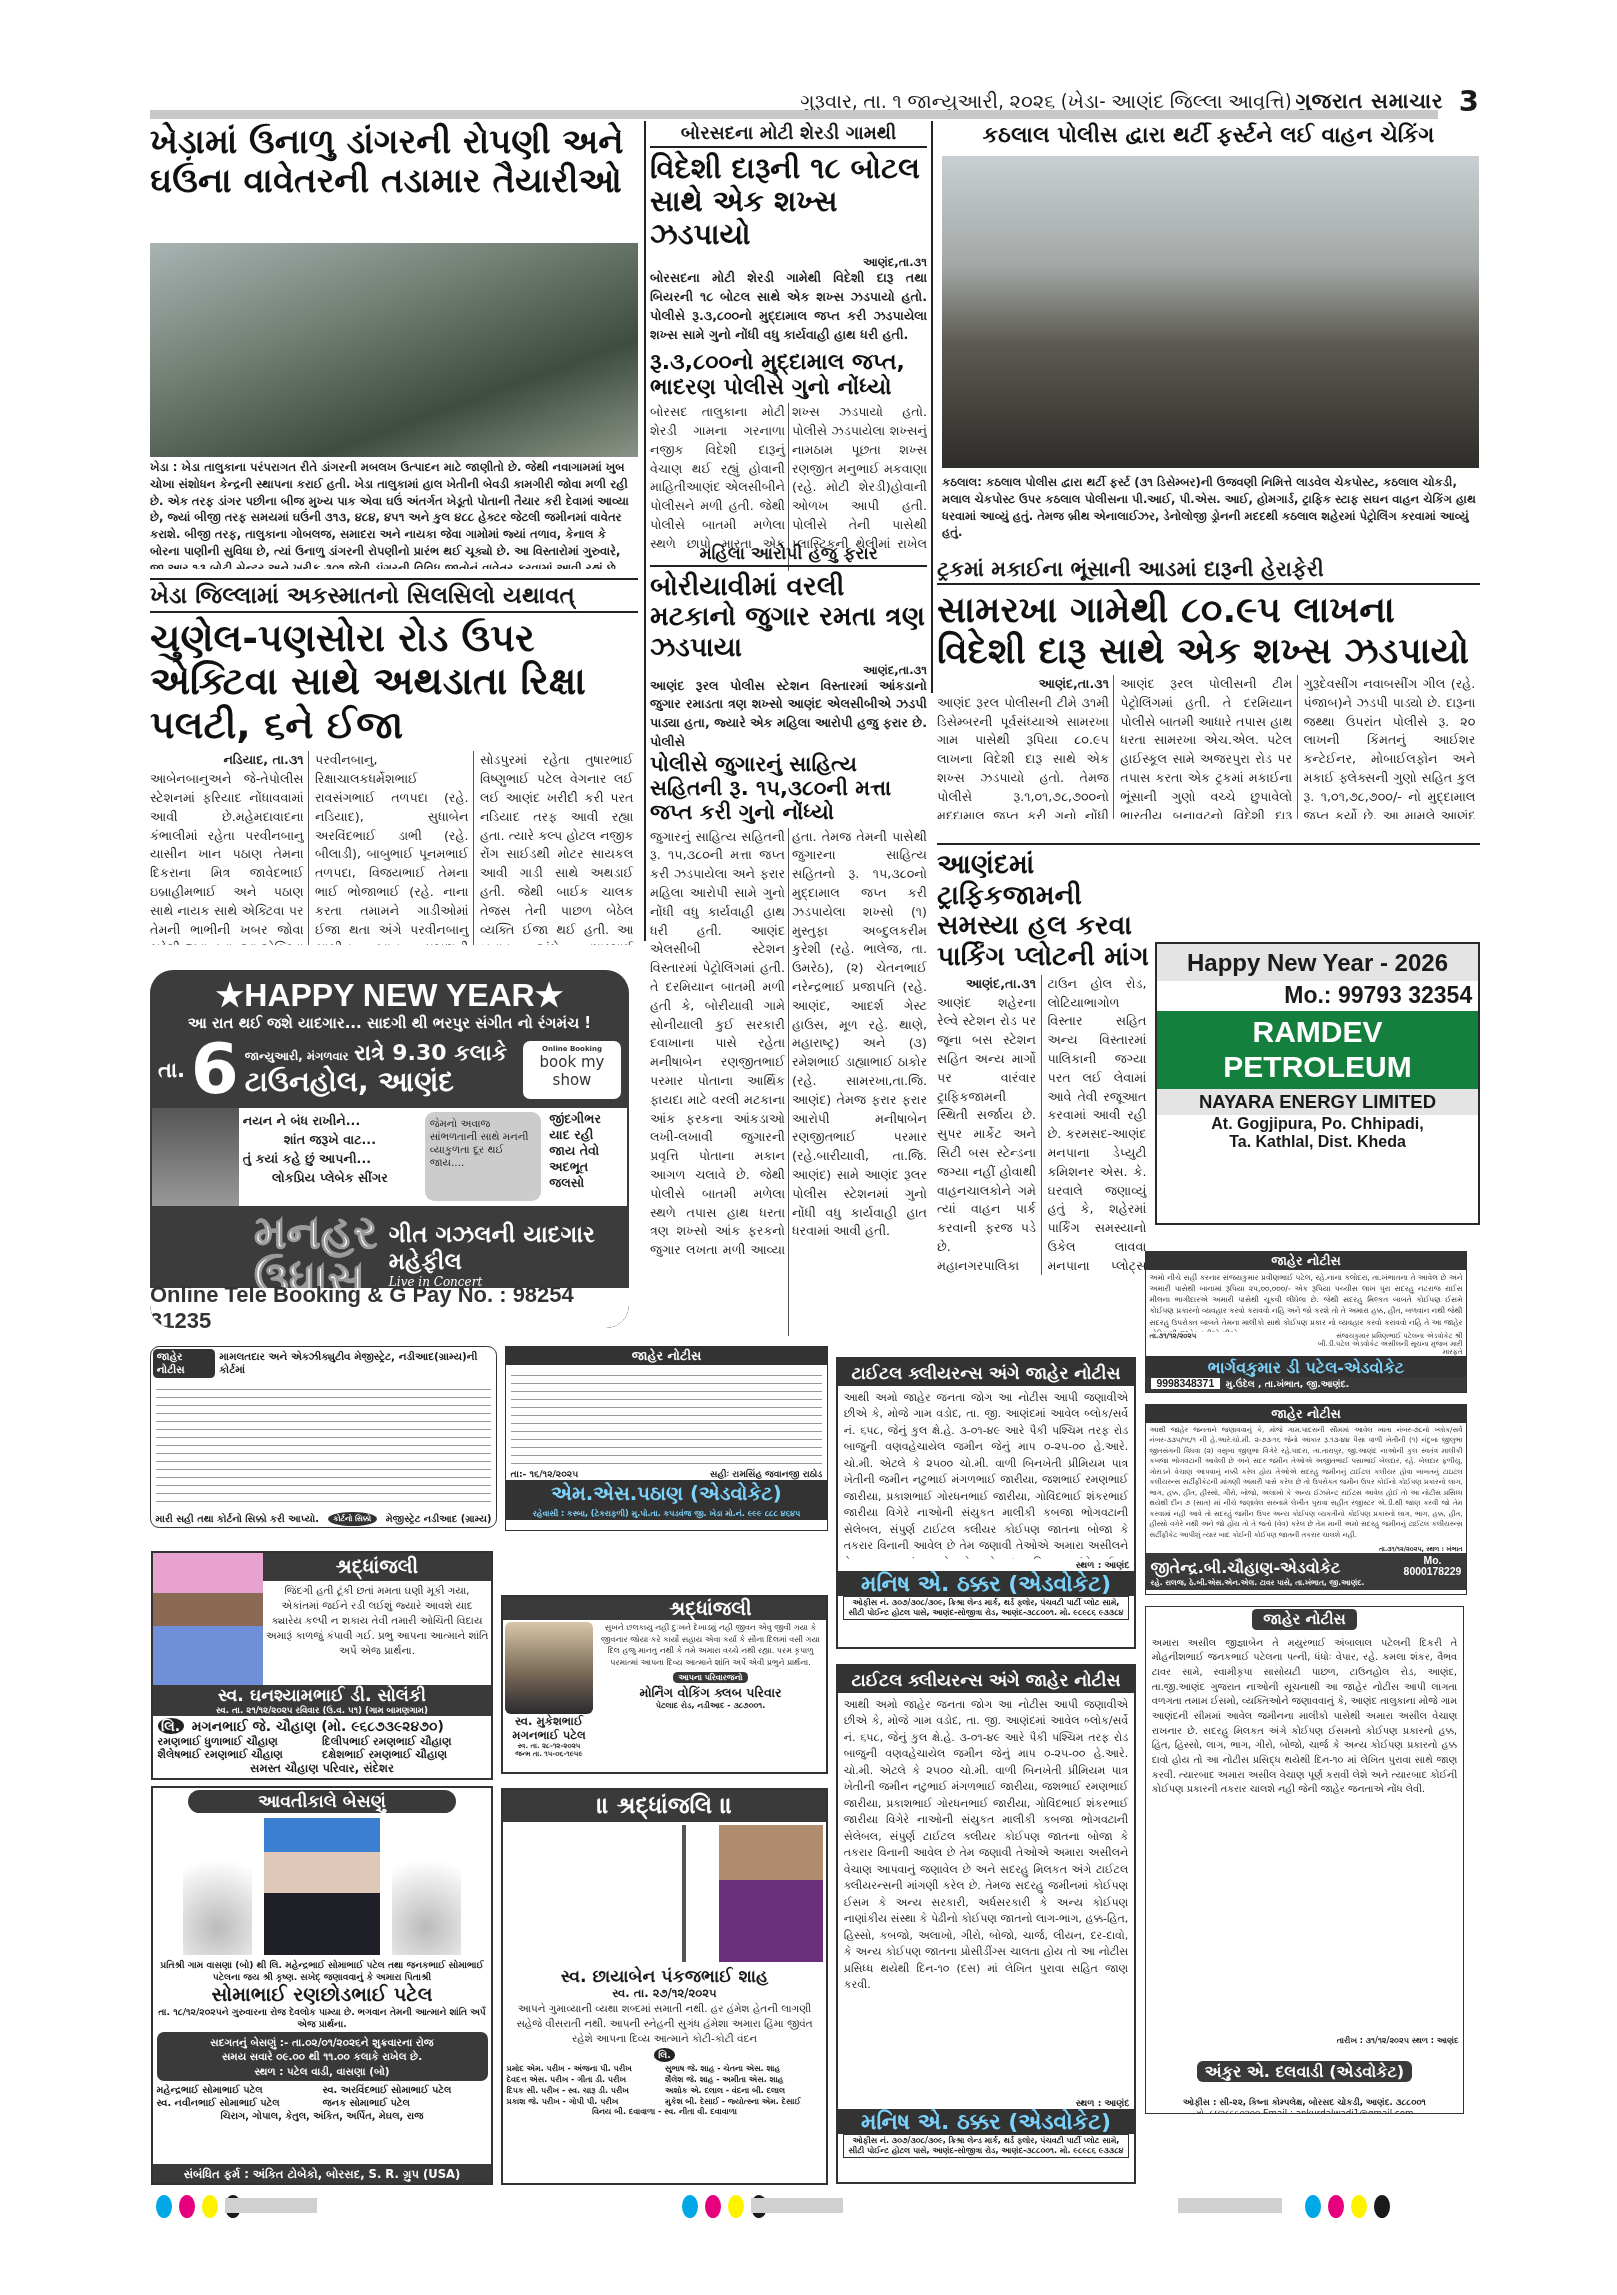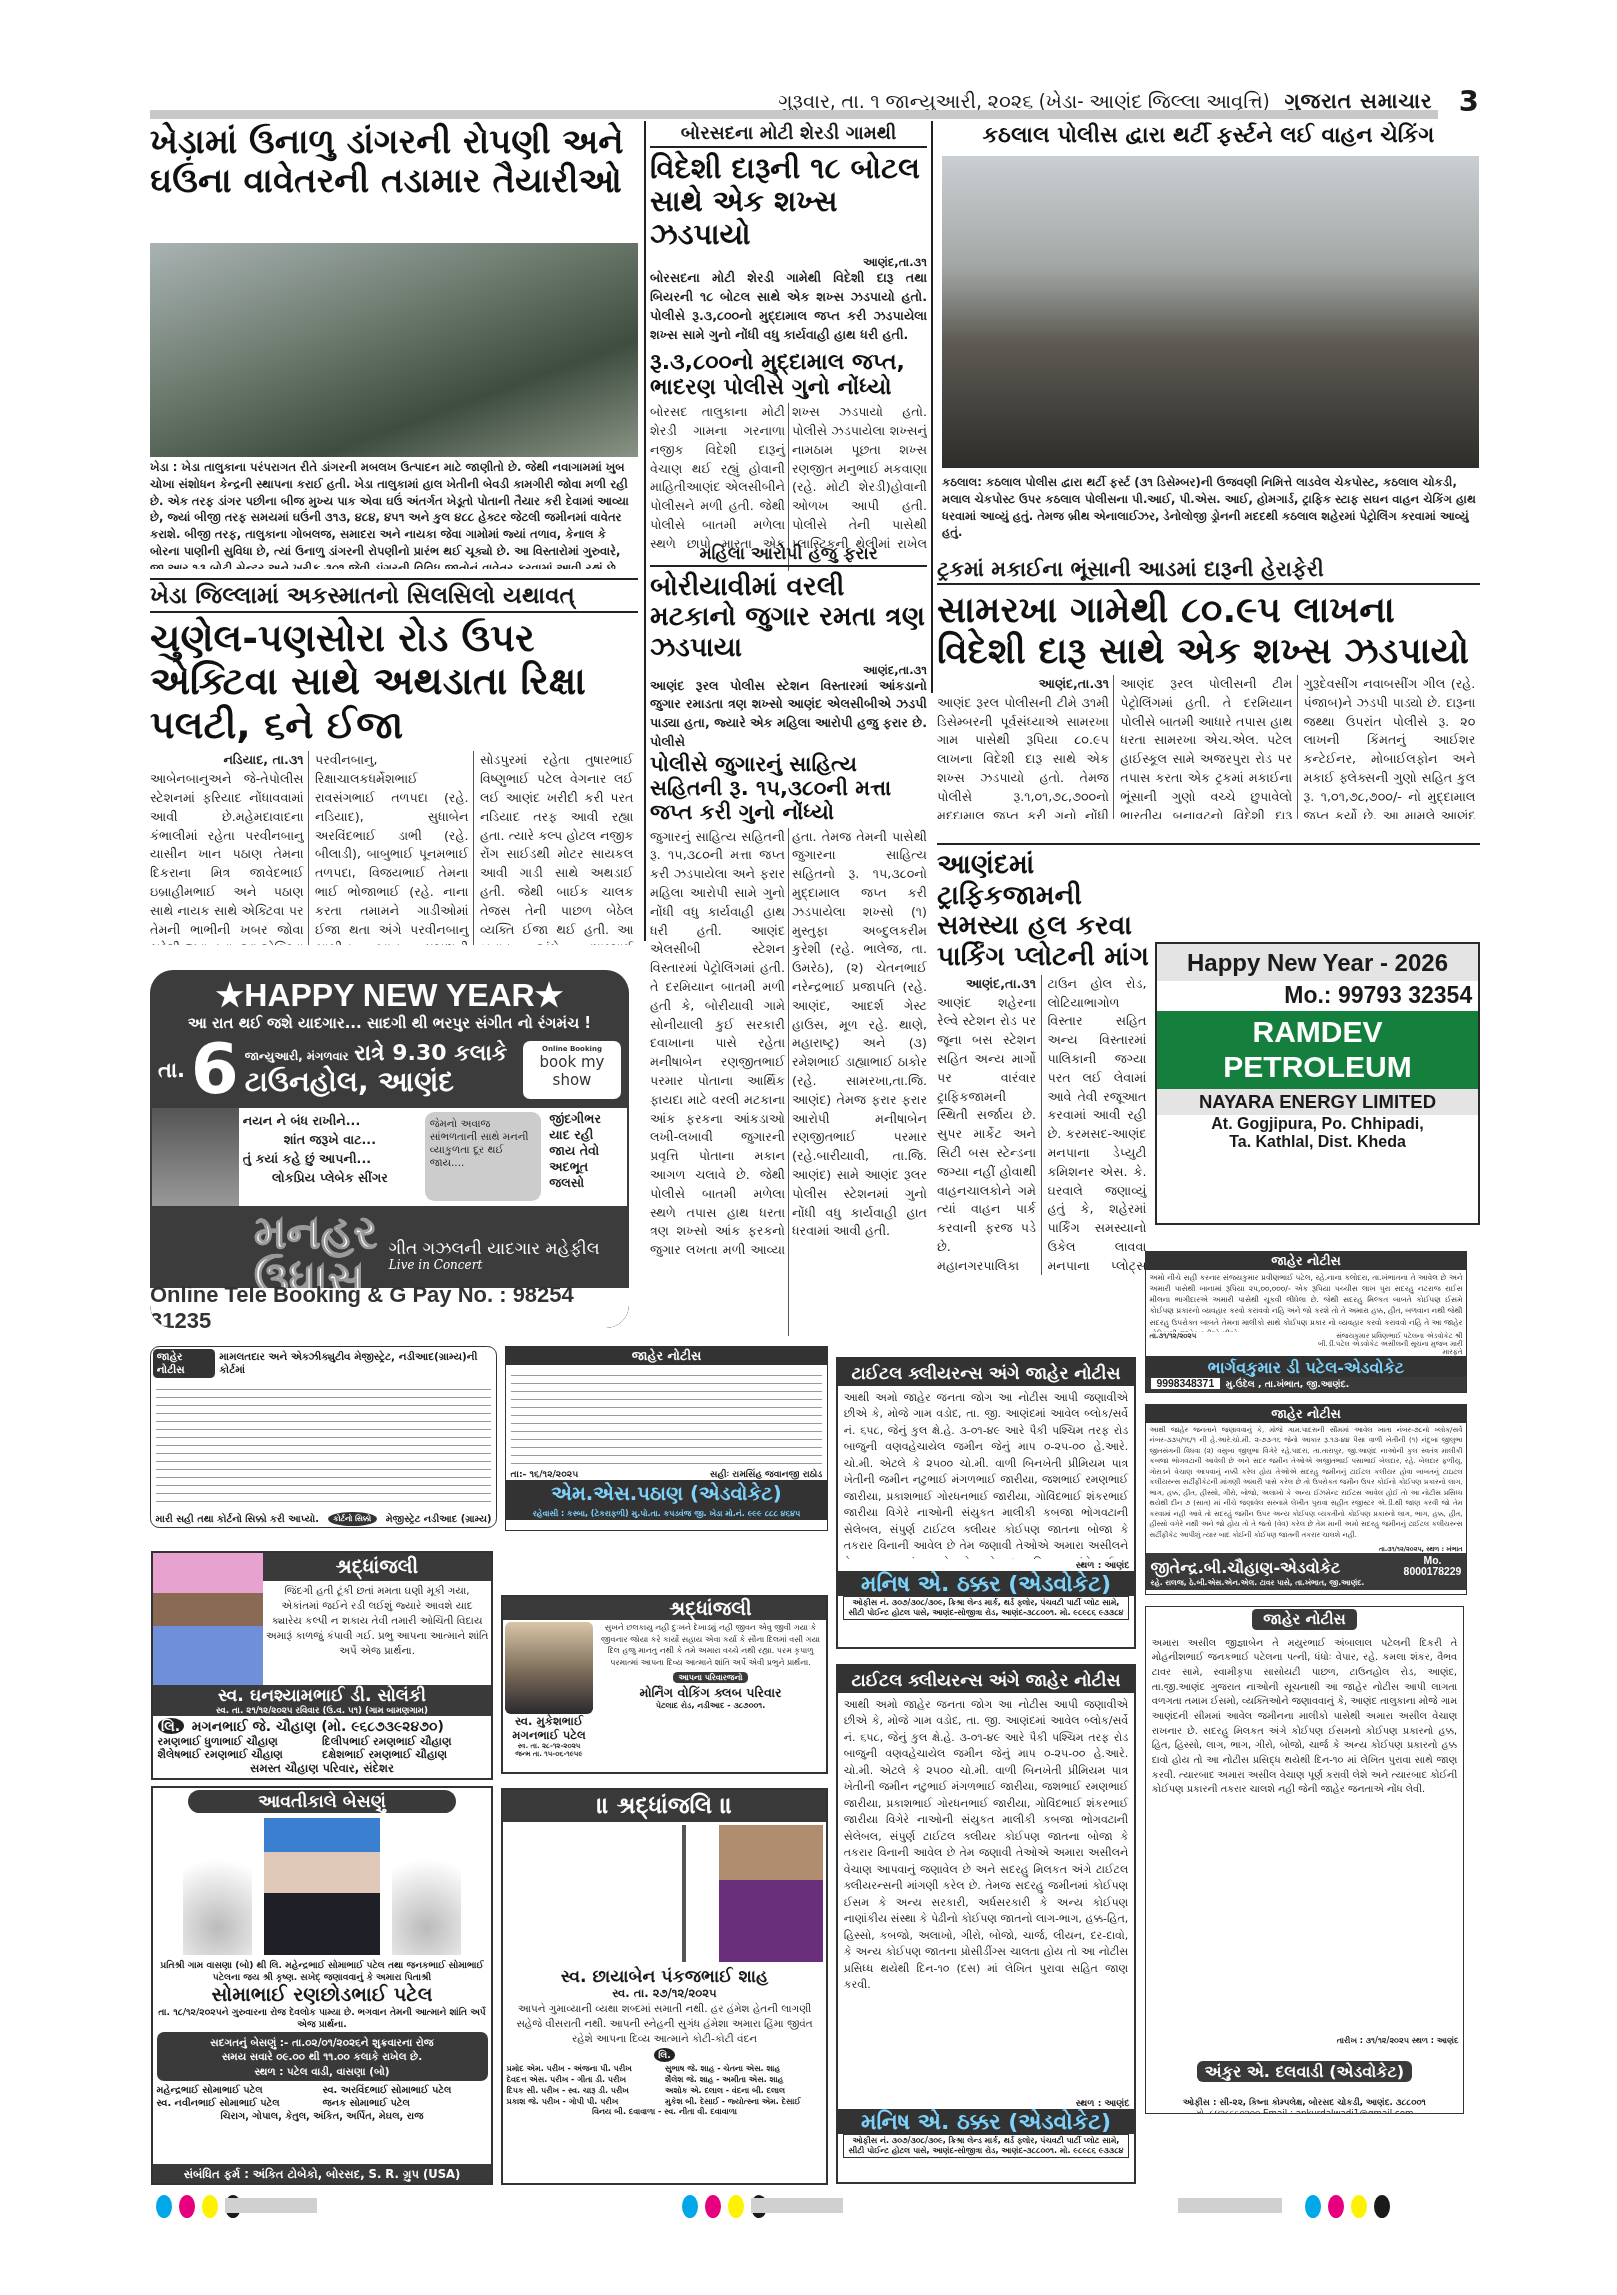--- a/index.html
+++ b/index.html
@@ -1,18 +1,18 @@
 <!DOCTYPE html>
 <html style="font-size:9.2px"><head>
 <meta charset="utf-8">
 <style>
 *{box-sizing:border-box;margin:0;padding:0}
 body{width:1617px;height:2295px;background:#fff;font-family:"DejaVu Sans",sans-serif;color:#1a1a1a;position:relative;overflow:hidden}
 .abs{position:absolute}
-.masthead{left:150px;top:81px;width:1329px;height:40px;display:flex;justify-content:flex-end;align-items:center;gap:15px}
+.masthead{left:150px;top:81px;width:1329px;height:40px;display:flex;justify-content:flex-end;align-items:center;gap:4px}
 .masthead .date{font-size:19.6px;font-family:"DejaVu Sans Condensed","DejaVu Sans",sans-serif}
 .masthead .brand{font-size:21px;font-weight:bold;letter-spacing:0.6px}
 .masthead .pgno{font-size:29px;font-weight:bold;margin-left:11.6px}
 .topbar{left:150px;top:103px;width:1288px;height:15px;background:#c8c8c8}
 .vline{background:#222;width:1.7px}
 .hline{background:#222;height:2.3px}
 .head1{font-weight:bold;line-height:1.15;color:#111}
 .kicker{font-weight:bold;text-align:center;border-bottom:2.3px solid #222;padding-bottom:2.3px}
 .body-text{font-size:12.7px;line-height:1.48;text-align:justify;color:#222}
 .cols{display:flex;gap:5.8px}
@@ -149,21 +149,21 @@
       <div>જીંદગીભર યાદ રહી જાય તેવો</div>
       <div>અદભૂત જલસો</div>
     </div>
   </div>
   <div style="display:flex;align-items:center;padding:3.5px 8px 0 104px;gap:11.6px">
     <div style="font-size:46px;font-weight:bold;line-height:1;color:#fff;-webkit-text-stroke:1.2px #999">
       <div>મનહર</div>
       <div>ઉધાસ</div>
     </div>
     <div>
-      <div style="font-size:17px;font-weight:normal">ગીત ગઝલની યાદગાર મહેફીલ</div>
+      <div style="font-size:23px;font-weight:bold">ગીત ગઝલની યાદગાર મહેફીલ</div>
       <div style="font-size:12px;font-style:italic;font-family:'DejaVu Serif',serif">Live in Concert</div>
     </div>
   </div>
   <div class="abs" style="left:0;bottom:0;width:100%;height:40px;background:#fff;color:#333;border-radius:0 0 23px 23px;display:flex;align-items:center;justify-content:center;font-size:22px;font-weight:bold;font-family:'Liberation Sans',sans-serif">Online Tele Booking &amp; G Pay No. : 98254 31235</div>
 </div>
 
 <div class="abs" style="left:150px;top:1346px;width:347px;height:182px;border:1.7px solid #333;border-radius:9.2px;overflow:hidden">
   <div style="display:flex;gap:4.6px;align-items:center;padding:2.3px">
     <span style="background:#333;color:#fff;border-radius:4.6px;padding:1.2px 3.5px;font-size:10.4px;font-weight:bold">જાહેર નોટીસ</span>
     <span style="font-size:10.4px;font-weight:bold">મામલતદાર અને એક્ઝીક્યુટીવ મેજીસ્ટ્રેટ, નડીઆદ(ગ્રામ્ય)ની કોર્ટમાં</span>

